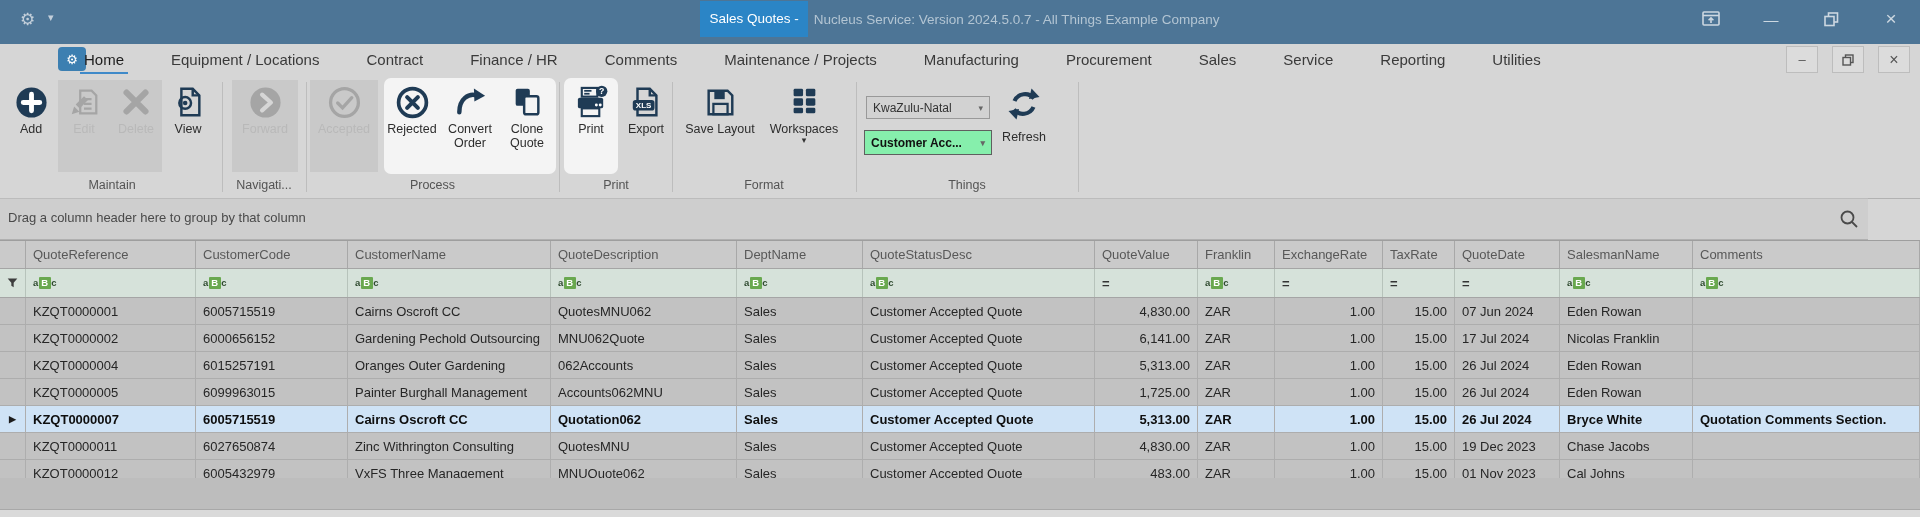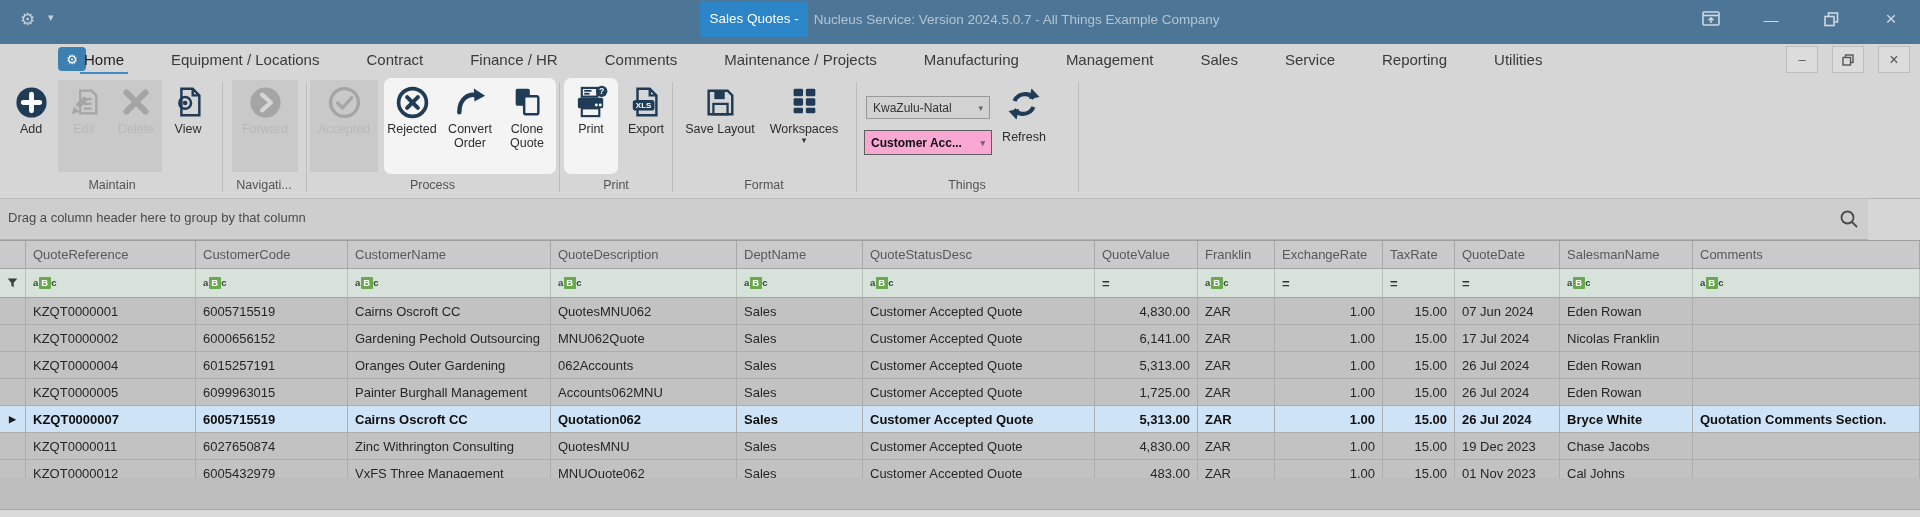--- a/index.html
+++ b/index.html
@@ -33,21 +33,21 @@
   .rbtn{position:absolute;top:6px;height:92px;display:flex;flex-direction:column;align-items:center;}
   .rbtn .ric{margin-top:3px;height:38px;display:flex;align-items:center;justify-content:center;}
   .rbtn .rlb{margin-top:1px;font-size:12.5px;line-height:14px;color:#2d2d2d;text-align:center;white-space:pre-line;}
   .rbtn.disabled .rlb{color:#b9b9b9;}
   .dblock{position:absolute;top:6px;height:92px;background:#c9c9c9;}
   .wpanel{position:absolute;top:4px;height:96px;background:#f4f4f4;border-radius:7px;}
   .chev{font-size:9px;color:#333;line-height:8px;}
   .rdrop{position:absolute;height:21px;font-size:12px;display:flex;align-items:center;padding:0 6px;justify-content:space-between;}
   .rdrop .dcaret{font-size:9px;color:#666;margin-left:6px;}
   .rdrop.gray{background:#d2d2d2;border:1px solid #999;color:#333;}
-  .rdrop.white{background:#f9a8d4;border:1px solid #5f5f5f;color:#111;font-weight:bold;height:23px;}
+  .rdrop.white{background:#86efac;border:1px solid #5f5f5f;color:#111;font-weight:bold;height:23px;}
   .refreshbtn{position:absolute;left:998px;top:12px;width:52px;display:flex;flex-direction:column;align-items:center;}
   .refreshbtn .rlb{font-size:12.5px;color:#2d2d2d;margin-top:4px;}
 
   
   .groupbar{position:absolute;left:0;top:198px;width:1868px;height:40px;background:#cecece;border-top:1px solid #bcbcbc;border-bottom:1px solid #b0b0b0;}
   .groupbar .gbtext{position:absolute;left:8px;top:11px;font-size:13px;color:#4a4a4a;}
   .gbsearch{position:absolute;right:8px;top:9px;width:22px;height:22px;display:flex;align-items:center;justify-content:center;}
 
   
   .grid{position:absolute;left:0;top:240px;width:1920px;}
@@ -105,21 +105,21 @@
   <div class="tabrow">
     <span class="appbtn">⚙</span>
     <div class="tabs" id="tabs">
         <span class="tab active">Home</span>
         <span class="tab">Equipment / Locations</span>
         <span class="tab">Contract</span>
         <span class="tab">Finance / HR</span>
         <span class="tab">Comments</span>
         <span class="tab">Maintenance / Projects</span>
         <span class="tab">Manufacturing</span>
-        <span class="tab">Management</span>
+        <span class="tab">Procurement</span>
         <span class="tab">Sales</span>
         <span class="tab">Service</span>
         <span class="tab">Reporting</span>
         <span class="tab">Utilities</span>
       </div>
     <div class="mdi-controls">
       <span class="mdi-btn">–</span>
       <span class="mdi-btn">
         <svg width="12" height="12" viewBox="0 0 12 12">
             <rect x="3.5" y="1" width="7.5" height="7.5" fill="none" stroke="#555" stroke-width="1.4"></rect>

